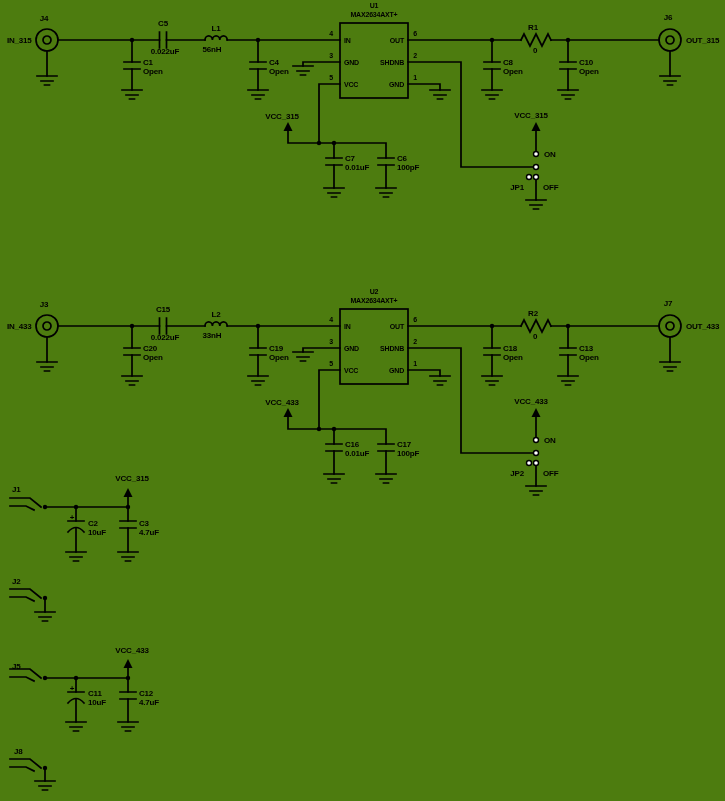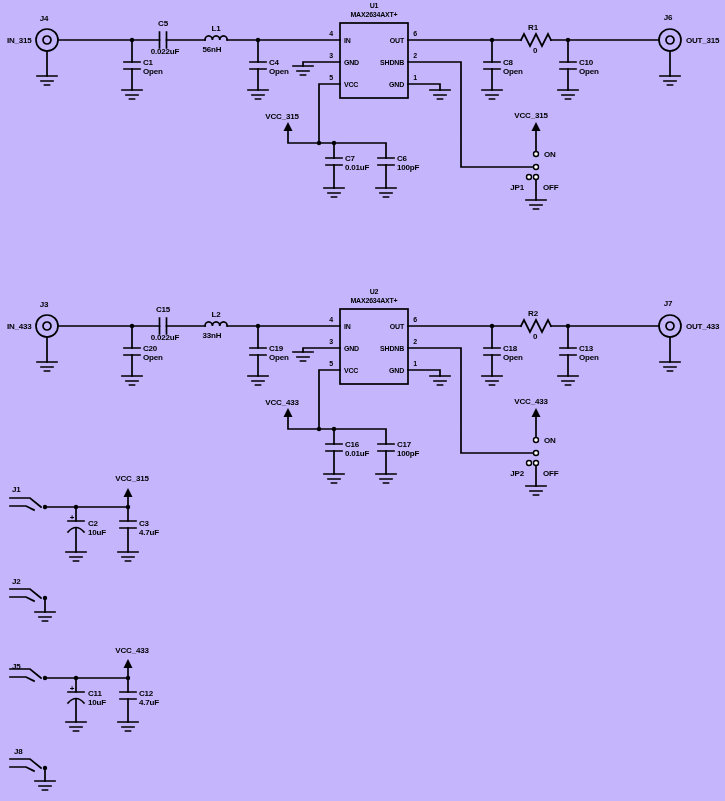--- a/index.html
+++ b/index.html
@@ -1,16 +1,16 @@
 <!DOCTYPE html>
 <html><head>
 <meta charset="utf-8">
 <style>
   html,body{margin:0;padding:0;background:#ffffff;}
-  #page{width:725px;height:801px;background:#c4b5fd;position:relative;}
+  #page{width:725px;height:801px;background:#4d7c0f;position:relative;}
   svg{display:block;}
   .w{stroke:#000;stroke-width:1.7;fill:none;stroke-linecap:square;stroke-linejoin:miter;}
   .t{font-family:"Liberation Sans","DejaVu Sans",sans-serif;font-weight:bold;font-size:8px;fill:#000;letter-spacing:-0.2px;}
   .t7{font-size:7px;}
   .tm{text-anchor:middle;}
   .te{text-anchor:end;}
   .dot{fill:#000;stroke:none;}
   .pin{fill:#fff;stroke:#000;stroke-width:1.4;}
   .arr{fill:#000;stroke:none;}
 </style>

